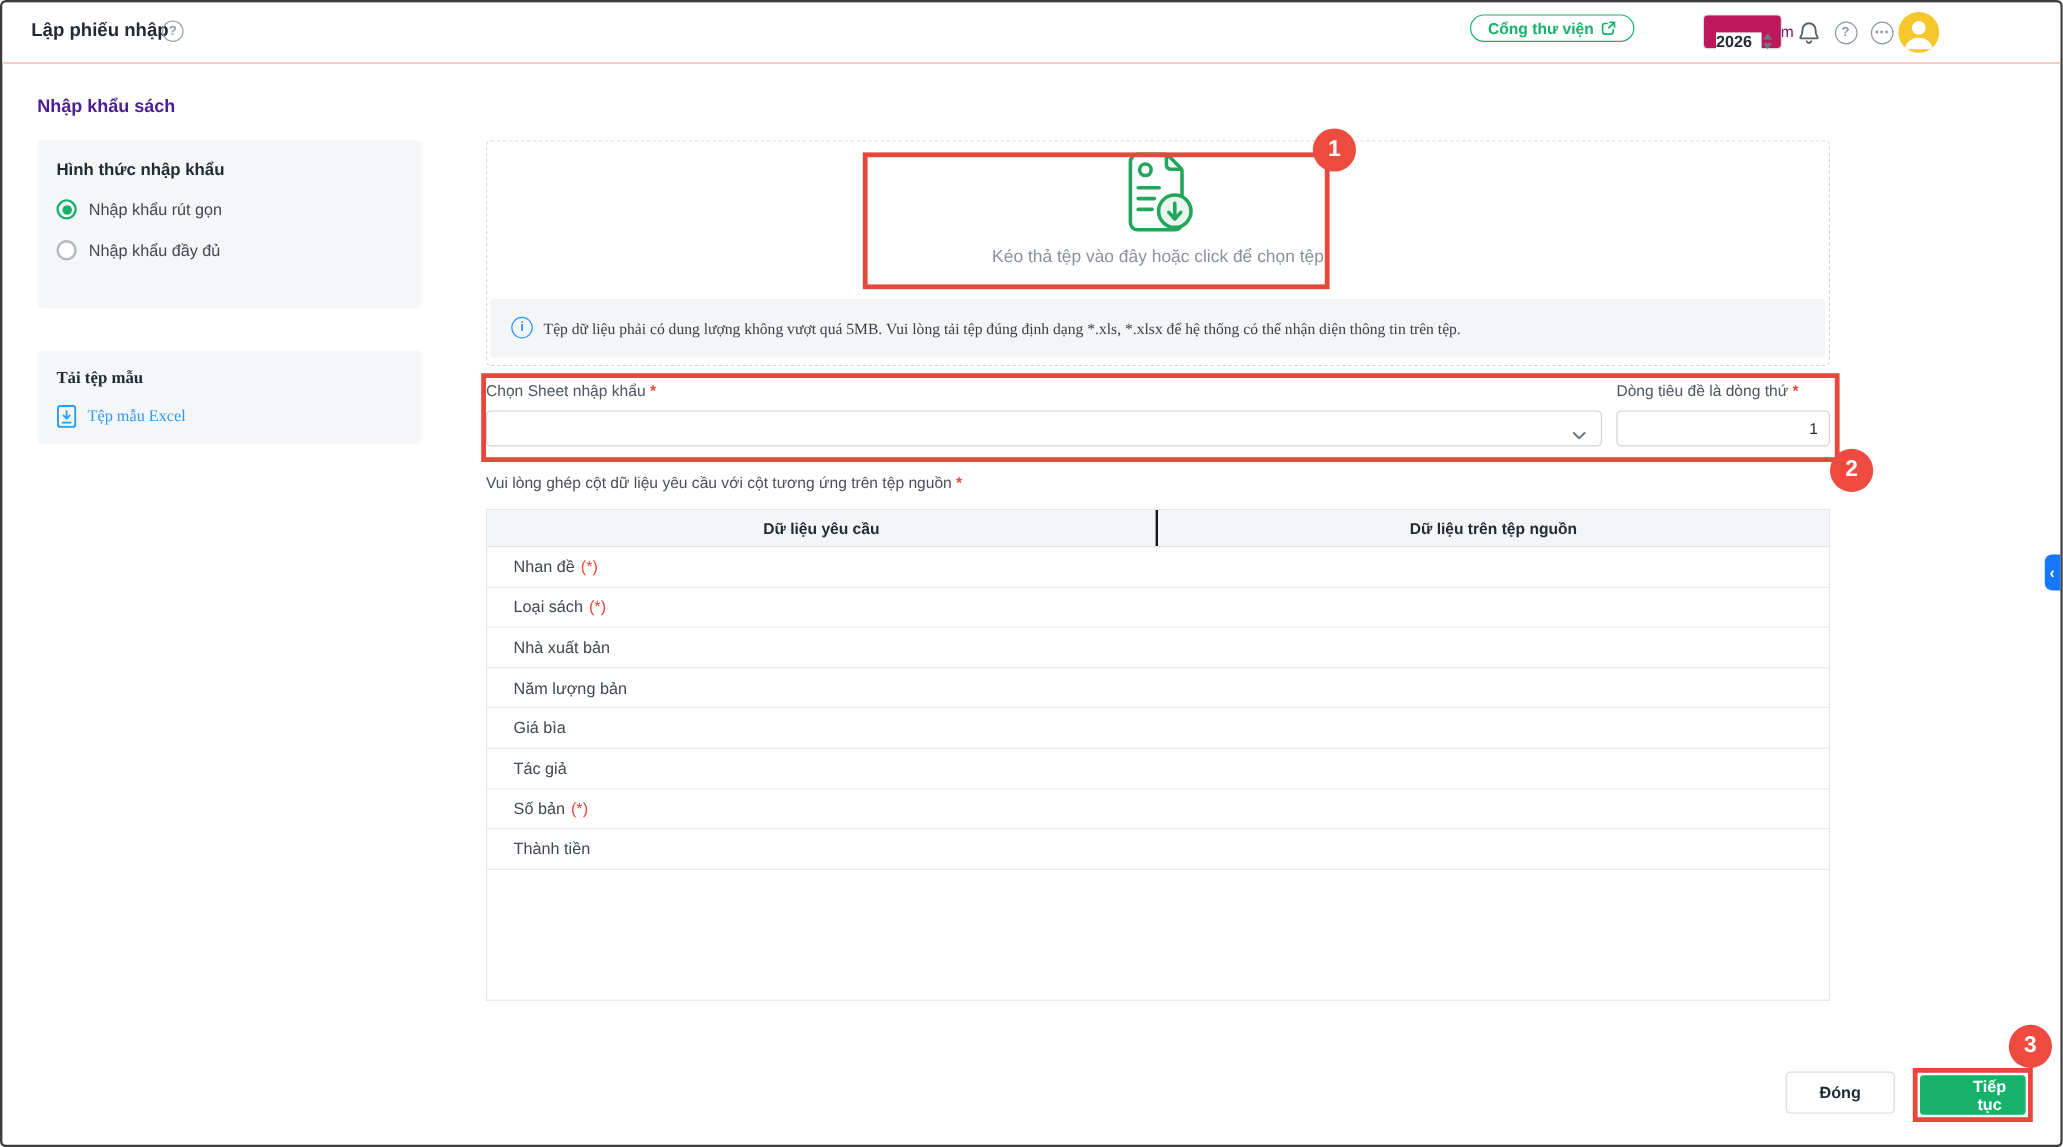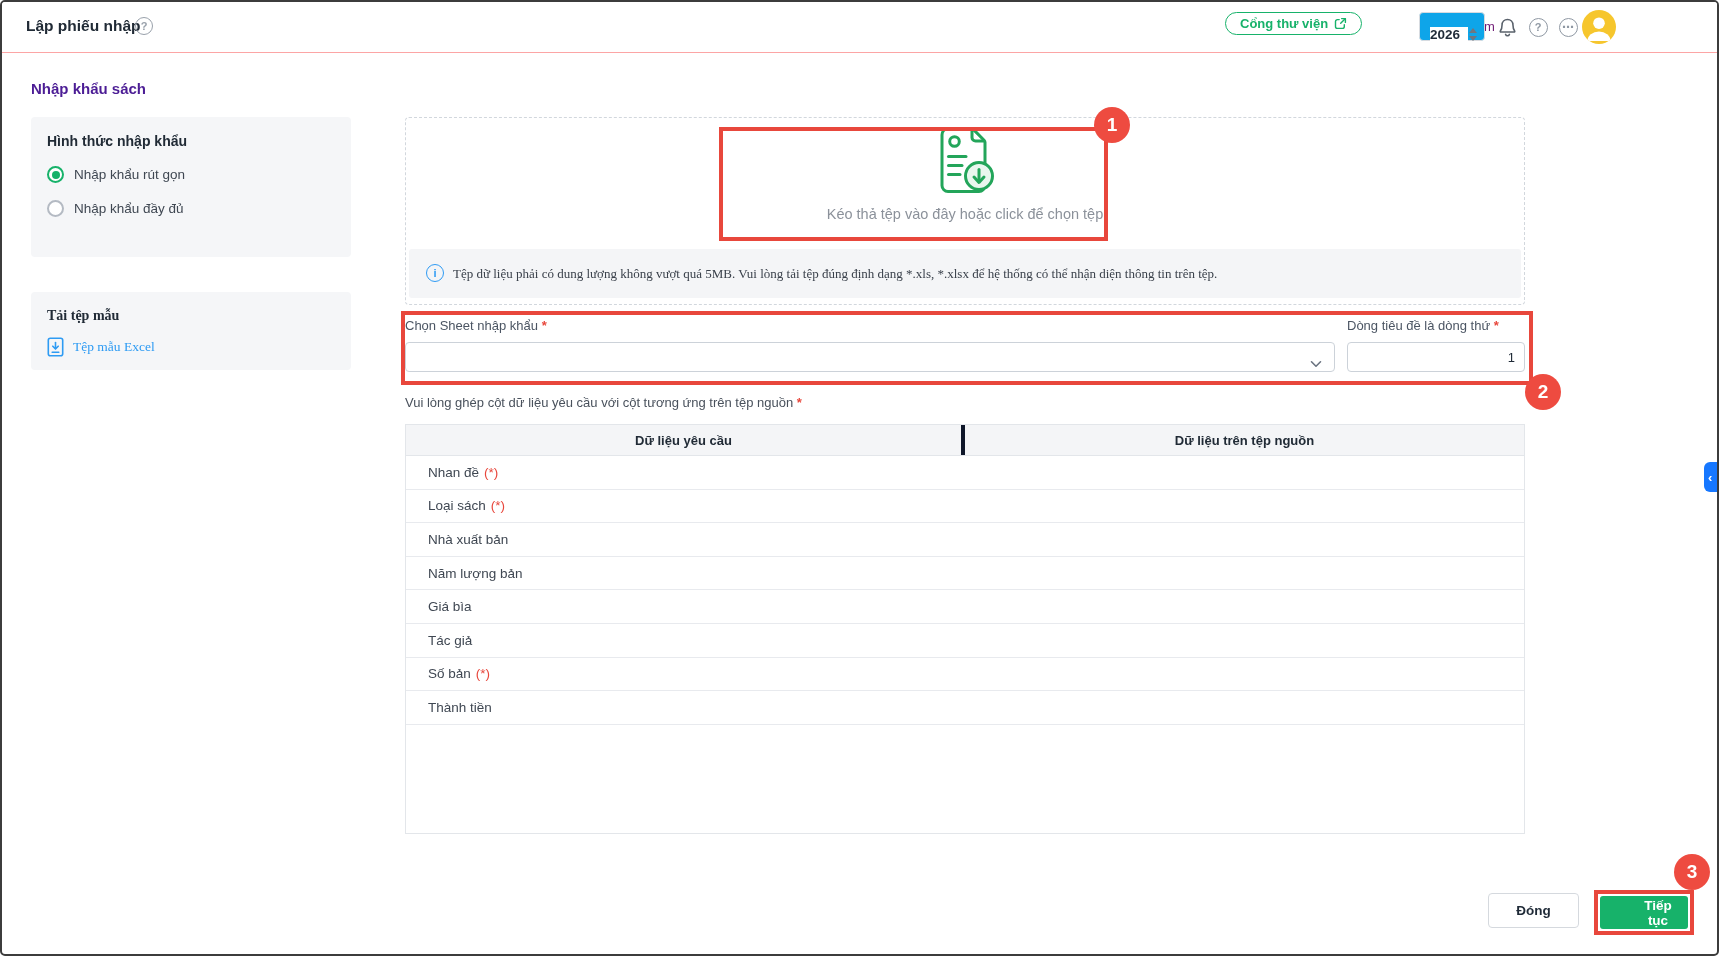--- a/index.html
+++ b/index.html
@@ -10,21 +10,21 @@
     font-family:"Liberation Sans","DejaVu Sans",sans-serif;color:#212b36;
   }
   
   .topbar{position:absolute;left:0;top:0;width:100%;height:51px;background:#fff;border-bottom:1px solid #fca5a5;}
   .app-title{position:absolute;left:24px;top:15px;font-size:15.5px;font-weight:700;color:#212b36;}
   .help-circ{position:absolute;left:133px;top:15px;width:18px;height:18px;border:1.6px solid #99a1ab;border-radius:50%;
     color:#99a1ab;font-size:11px;font-weight:700;display:flex;align-items:center;justify-content:center;}
   .portal-btn{position:absolute;left:1223px;top:10px;height:23px;padding:0 14px;border:1px solid #17b26a;border-radius:15px;
     background:#fff;color:#17b26a;font-size:13px;font-weight:600;display:flex;align-items:center;gap:6px;cursor:pointer;}
   .year-label{position:absolute;left:1422px;top:17px;font-size:13px;color:#701a75;}
-  .year-box{position:absolute;left:1417px;top:10px;width:66px;height:29px;border:1px solid #d7dbe0;border-radius:4px;background:#0ea5e9;
+  .year-box{position:absolute;left:1417px;top:10px;width:66px;height:29px;border:1px solid #d7dbe0;border-radius:4px;background:#be185d;
     display:flex;align-items:center;padding:15px 7px 0 10px;}
   .year-box input{border:none;outline:none;width:38px;font-size:13.5px;font-weight:600;color:#1f2a37;font-family:inherit;padding:0;}
   .spinners{margin-left:auto;display:flex;flex-direction:column;align-items:center;gap:3px;cursor:pointer;}
   .tri-up{width:0;height:0;border-left:4px solid transparent;border-right:4px solid transparent;border-bottom:5px solid #6f7680;}
   .tri-down{width:0;height:0;border-left:4px solid transparent;border-right:4px solid transparent;border-top:5px solid #6f7680;}
   .iconbtn{position:absolute;top:14px;width:22px;height:22px;display:flex;align-items:center;justify-content:center;cursor:pointer;}
   .ring{width:19px;height:19px;border:1.6px solid #8f98a3;border-radius:50%;color:#8f98a3;
     display:flex;align-items:center;justify-content:center;font-size:11px;font-weight:700;}
   .avatar{position:absolute;left:1580px;top:8px;width:34px;height:34px;border-radius:50%;background:#f6c62d;overflow:hidden;cursor:pointer;}
   
@@ -52,21 +52,21 @@
   .req{color:#e8473c;font-weight:700;}
   .select{position:absolute;left:403px;top:340px;width:930px;height:30px;border:1px solid #ccd2d9;border-radius:4px;background:#fff;cursor:pointer;}
   .select .chev{position:absolute;right:12px;top:11px;}
   .num-input{position:absolute;left:1345px;top:340px;width:178px;height:30px;border:1px solid #ccd2d9;border-radius:4px;background:#fff;
     text-align:right;padding:0 9px;font-size:13px;color:#1f2a37;font-family:inherit;outline:none;}
   .instruction{position:absolute;left:403px;top:393px;font-size:13px;color:#49515c;}
   
   .mtable{position:absolute;left:403px;top:422px;width:1120px;height:410px;border:1px solid #e3e6ea;background:#fff;}
   .mhead{display:flex;height:31px;background:#f4f5f7;border-bottom:1px solid #e3e6ea;}
   .mhead .cell{width:50%;display:flex;align-items:center;justify-content:center;font-size:13px;font-weight:700;color:#212b36;}
-  .mhead .cell:first-child{border-right:4px solid #0f172a;text-align:right;}
+  .mhead .cell:first-child{border-right:2px solid #0f172a;text-align:right;}
   .trow{height:33.6px;border-bottom:1px solid #e8eaee;display:flex;align-items:center;padding-left:22px;font-size:13.5px;color:#3f4752;cursor:pointer;}
   .trow .rmark{color:#e8473c;margin-left:5px;}
   
   .redbox{position:absolute;border:4px solid #e8473c;z-index:5;pointer-events:none;}
   .redbox-1{left:717px;top:125px;width:389px;height:114px;}
   .redbox-2{left:399px;top:309px;width:1132px;height:74px;}
   .redbox-3{left:1592px;top:888px;width:100px;height:45px;}
   .stepdot{position:absolute;width:36px;height:36px;border-radius:50%;background:#ee4b40;color:#fff;font-size:19px;font-weight:700;
     display:flex;align-items:center;justify-content:center;z-index:6;pointer-events:none;}
   .dot-1{left:1092px;top:105px;}

